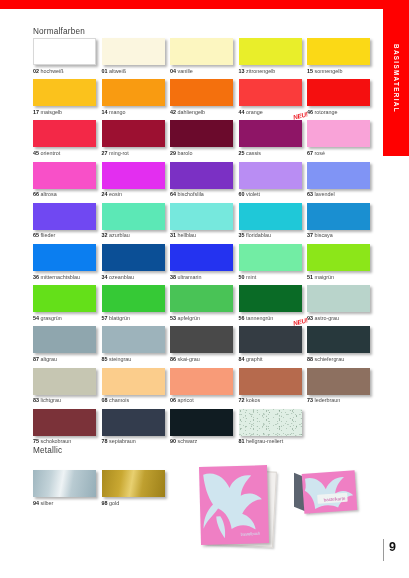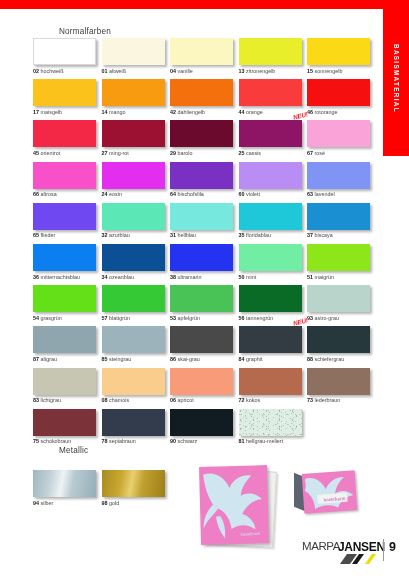--- a/index.html
+++ b/index.html
@@ -45,21 +45,20 @@
     white-space: nowrap;
   }
 
   
   .section-title {
     position: absolute;
     left: 33px;
     font-size: 8.2px;
     color: #3a3a3a;
     letter-spacing: .2px;
-    margin-left: 26px;
   }
   #title-normal { top: 27px; }
   #title-metallic { top: 446px; }
 
   
   .grid {
     position: absolute;
     left: 33px;
   }
   #grid-normal { top: 38px; }
@@ -488,25 +487,16 @@
       <svg width="53" height="40" viewBox="0 0 53 40">
         <path d="M3 5 C12 3 20 9 23 17 C26 10 34 5 42 6 C36 11 33 16 32 22
                  C38 18 46 20 50 25 C43 25 37 30 34 36 C27 32 18 32 11 36
                  C11 28 8 21 2 17 C4 13 3 9 3 5 Z" fill="#cfe5ef"></path>
         <rect x="14" y="22" width="30" height="9" rx="1" fill="#f2f4f2" opacity=".92"></rect>
         <text x="20" y="29" font-family="Liberation Sans, sans-serif" font-size="4.5" fill="#c860a8">bastelkarte</text>
       </svg>
     </div>
   </div>
 
-  <div class="footer-logo">
-    <span class="logo-marpa">MARPA</span>
-    <span class="logo-jansen">JANSEN</span>
-    <svg class="logo-stripes" viewBox="0 0 36 10">
-      <polygon points="0,10 7,0 17,0 10,10" fill="#4a4a4a"></polygon>
-      <polygon points="12,10 19,0 24,0 17,10" fill="#1a1a1a"></polygon>
-      <polygon points="25,10 32,0 36,0 29,10" fill="#f5d800"></polygon>
-    </svg>
-  </div>
   <div class="footer-divider"></div>
   <div class="page-number">9</div>
 
 </div>
 
 </body></html>

